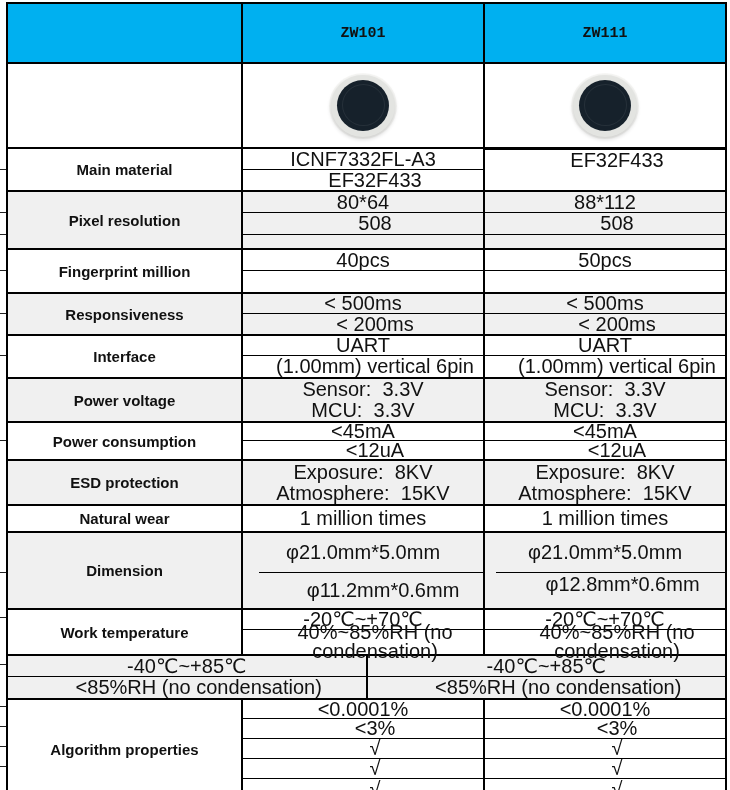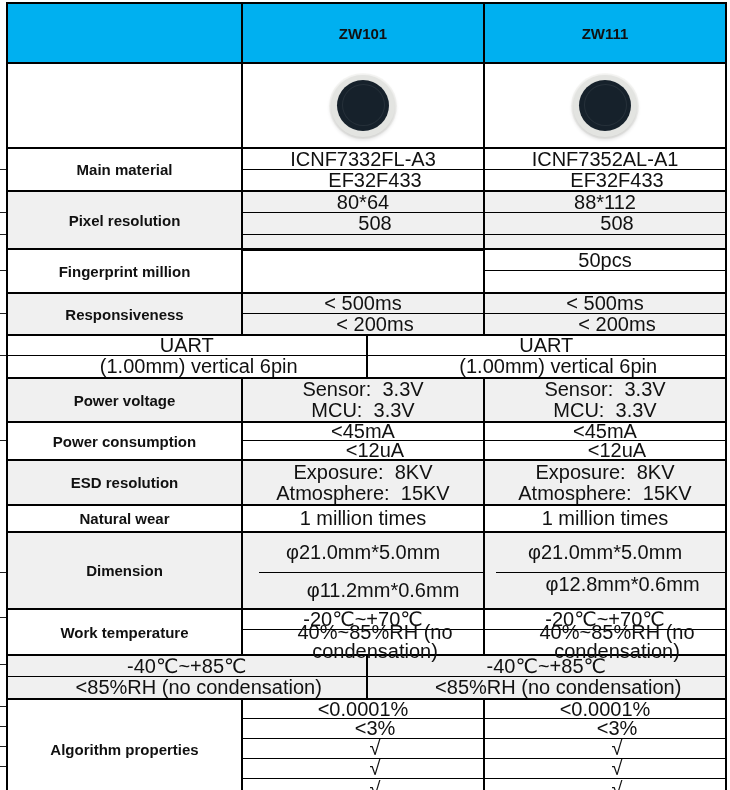--- a/index.html
+++ b/index.html
@@ -13,21 +13,21 @@
   body{
     width:730px;height:790px;position:relative;background:#ffffff;
     font-family:"Liberation Sans","DejaVu Sans",sans-serif;color:#111;
     overflow:hidden;
   }
   .table{
     position:absolute;left:6px;top:2px;width:721px;
     border:2px solid var(--border);box-sizing:border-box;background:#fff;
   }
   .section{display:flex;border-top:2px solid var(--border);}
-  .section:first-child{border-top:none;}
+  .section:first-child{border-top:none;font-family:Liberation Mono, monospace;}
   .section.shaded{background:var(--shade);}
   .header-row{background:var(--header-bg);}
   .label-cell{
     flex:0 0 235px;width:235px;box-sizing:border-box;
     border-right:2px solid var(--border);
     display:flex;align-items:center;justify-content:center;
     font-weight:bold;font-size:15px;text-align:center;
   }
   .val-col{flex:1 1 0;display:flex;flex-direction:column;box-sizing:border-box;}
   .val-col + .val-col{border-left:2px solid var(--border);}
@@ -96,23 +96,20 @@
       </div>
       <div class="val-col">
         <div class="val-cell" style="height: 20px;">
           <div>ICNF7332FL-A3</div>
         </div>
         <div class="val-cell subdiv" style="height: 21px;">
           <div>EF32F433</div>
         </div>
       </div>
       <div class="val-col">
-        <div class="val-cell" style="height: 20px;">
-          <div>ICNF7352AL-A1</div>
-        </div>
         <div class="val-cell subdiv" style="height: 21px;">
           <div>EF32F433</div>
         </div>
       </div>
     </div>
     <div class="section shaded">
       <div class="label-cell">
         <div>Pixel resolution</div>
       </div>
       <div class="val-col">
@@ -136,20 +133,23 @@
         <div class="val-cell subdiv" style="height: 14px;">
           <div></div>
         </div>
       </div>
     </div>
     <div class="section">
       <div class="label-cell">
         <div>Fingerprint million</div>
       </div>
       <div class="val-col">
+        <div class="val-cell" style="height: 20px;">
+          <div>40pcs</div>
+        </div>
         <div class="val-cell subdiv" style="height: 22px;">
           <div></div>
         </div>
       </div>
       <div class="val-col">
         <div class="val-cell" style="height: 20px;">
           <div>50pcs</div>
         </div>
         <div class="val-cell subdiv" style="height: 22px;">
           <div></div>
@@ -171,20 +171,23 @@
       <div class="val-col">
         <div class="val-cell" style="height: 19px;">
           <div>&lt; 500ms</div>
         </div>
         <div class="val-cell subdiv" style="height: 21px;">
           <div>&lt; 200ms</div>
         </div>
       </div>
     </div>
     <div class="section">
+      <div class="label-cell">
+        <div>Interface</div>
+      </div>
       <div class="val-col">
         <div class="val-cell" style="height: 19px;">
           <div>UART</div>
         </div>
         <div class="val-cell subdiv" style="height: 22px;">
           <div>(1.00mm) vertical 6pin</div>
         </div>
       </div>
       <div class="val-col">
         <div class="val-cell" style="height: 19px;">
@@ -228,21 +231,21 @@
         <div class="val-cell" style="height: 17px;">
           <div>&lt;45mA</div>
         </div>
         <div class="val-cell subdiv" style="height: 19px;">
           <div>&lt;12uA</div>
         </div>
       </div>
     </div>
     <div class="section shaded">
       <div class="label-cell">
-        <div>ESD resolution</div>
+        <div>ESD protection</div>
       </div>
       <div class="val-col">
         <div class="val-cell" style="height: 43px;">
           <div class="line">Exposure:&nbsp; 8KV</div>
           <div class="line">Atmosphere:&nbsp; 15KV</div>
         </div>
       </div>
       <div class="val-col">
         <div class="val-cell" style="height: 43px;">
           <div class="line">Exposure:&nbsp; 8KV</div>

